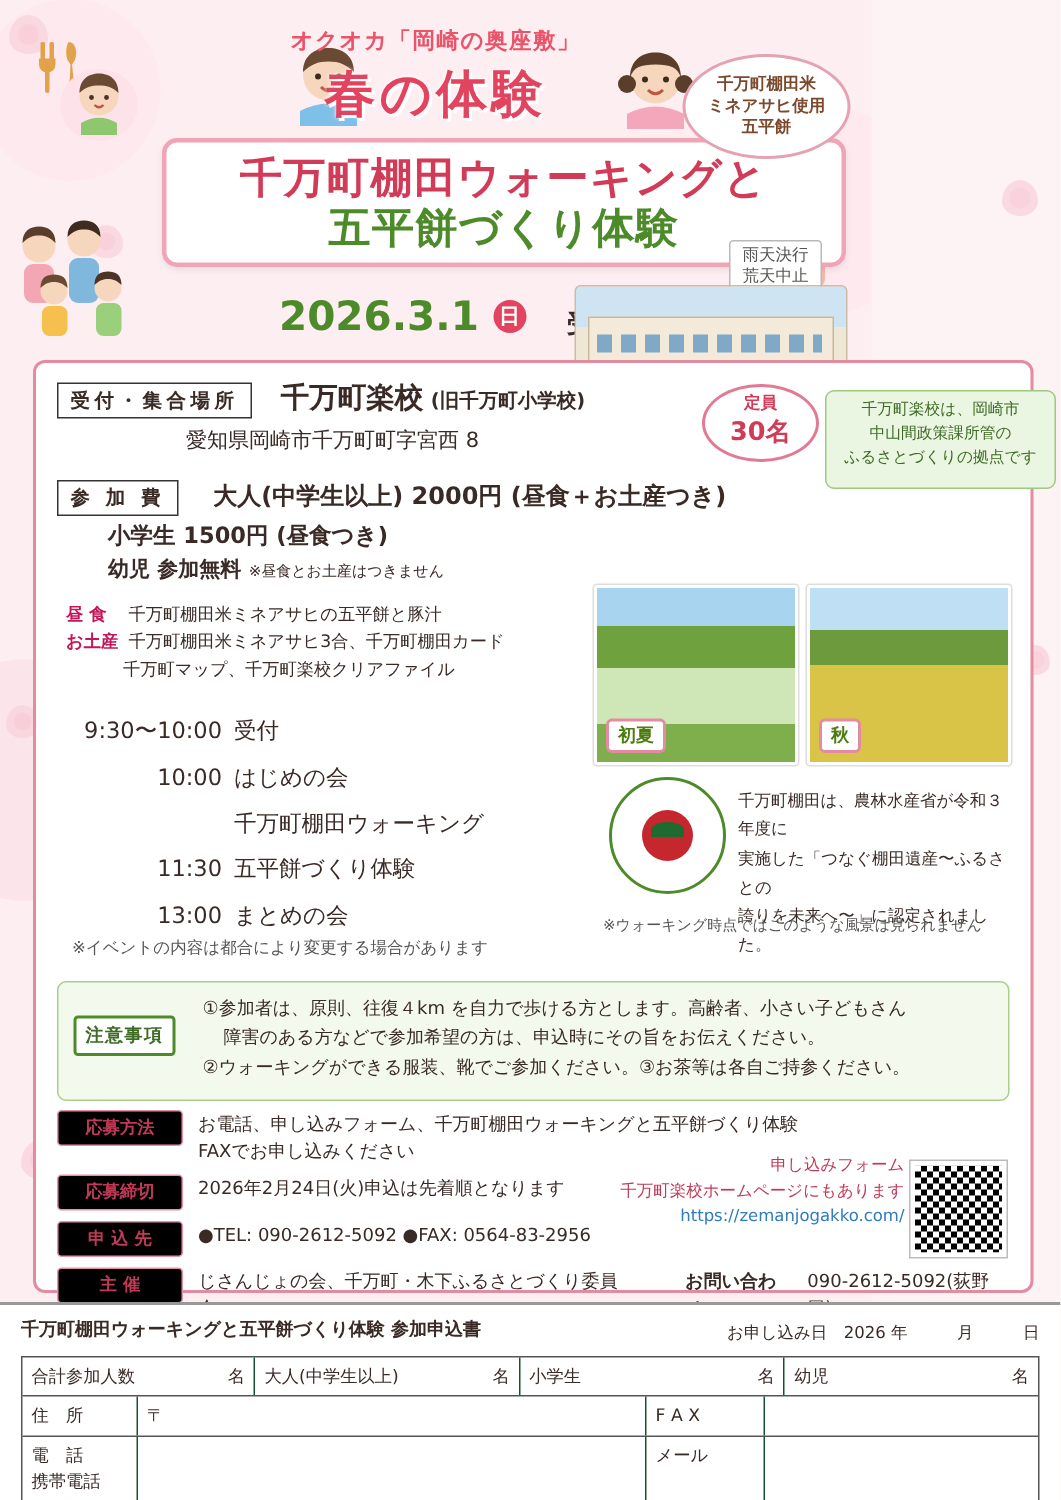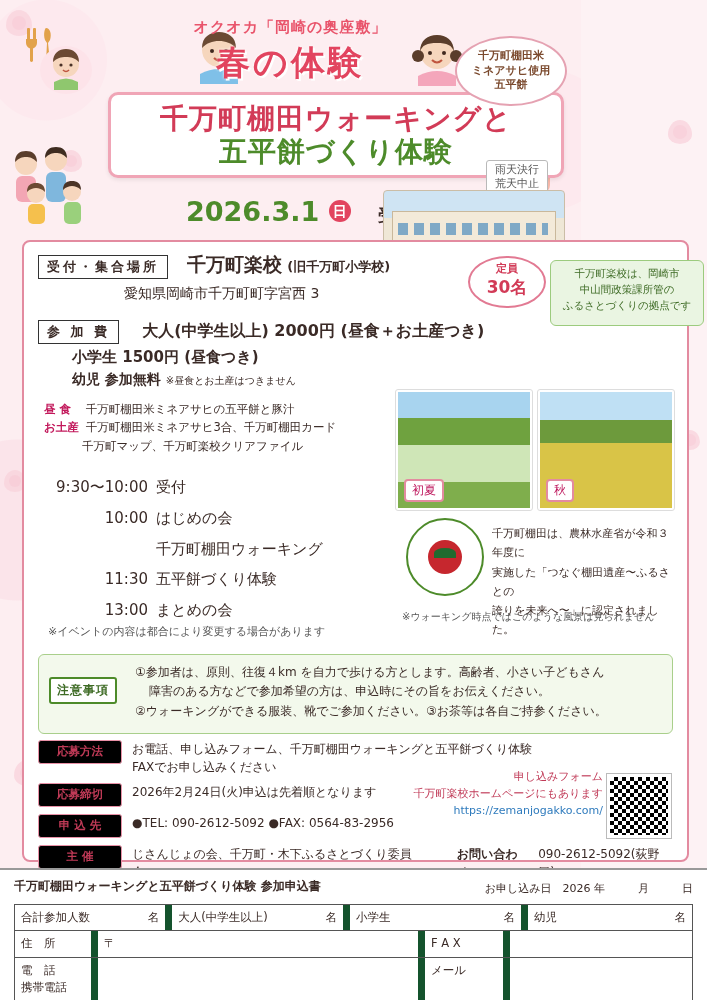--- a/index.html
+++ b/index.html
@@ -71,21 +71,21 @@
   .mtag{display:inline-block;color:#c2185b;font-weight:bold;width:38px;}
   .sched{position:absolute;top:230px;left:28px;font-size:15px;line-height:2.05;}
   .sched .t{display:inline-block;width:96px;text-align:right;margin-right:8px;}
   .schednote{position:absolute;top:382px;left:24px;font-size:11px;color:#555;}
   
   .photos{position:absolute;top:148px;left:372px;width:278px;height:120px;display:flex;gap:6px;}
   .ph{flex:1;border:2px solid #fff;outline:1px solid #ddd;position:relative;border-radius:2px;overflow:hidden;}
   .ph1{background:linear-gradient(#a8d4ef 0 22%,#6fa23f 22% 46%,#cfe6b7 46% 78%,#7fae4c 78% 100%);}
   .ph2{background:linear-gradient(#bfe0f4 0 24%,#6d9a3c 24% 44%,#d9c447 44% 100%);}
   .phtag{position:absolute;left:6px;bottom:6px;background:#fff;border:2px solid #e38ba0;border-radius:4px;
-     font-size:12px;font-weight:normal;color:#be185d;padding:1px 6px;}
+     font-size:12px;font-weight:bold;color:#4d7c0f;padding:1px 6px;}
   .seal{position:absolute;top:276px;left:382px;width:74px;height:74px;border-radius:50%;
      background:#fff;border:2px solid #4d8b2a;display:flex;align-items:center;justify-content:center;}
   .seal .inner{width:34px;height:34px;border-radius:50%;background:#c6272e;position:relative;}
   .seal .inner:after{content:"";position:absolute;left:6px;top:8px;width:22px;height:10px;background:#1f6b2f;border-radius:50% 50% 0 0;}
   .certtext{position:absolute;top:282px;left:468px;width:184px;font-size:11px;line-height:1.75;}
   .photonote{position:absolute;top:368px;left:378px;width:276px;font-size:10px;color:#555;}
   
   .caution{position:absolute;top:412px;left:14px;right:14px;height:78px;background:#f3f9ec;
      border:1px solid #a9cf8b;border-radius:6px;}
   .cautag{position:absolute;top:22px;left:10px;border:2px solid #4d8b2a;color:#3e6b25;background:#fff;
@@ -101,21 +101,21 @@
       repeating-conic-gradient(#000 0 25%, #fff 0 50%) 0 0/8px 8px;border:3px solid #fff;outline:1px solid #bbb;}
   .formlink{position:absolute;top:526px;right:84px;width:190px;text-align:right;font-size:11px;color:#c03a57;line-height:1.55;}
   .formlink .url{color:#2f7bbd;}
   
   .bform{position:absolute;top:868px;left:0;width:707px;height:132px;background:#fff;border-top:2px solid #999;}
   .bttl{font-size:12px;font-weight:bold;margin:8px 0 0 14px;display:inline-block;}
   .bdate{float:right;margin:11px 14px 12px 0;font-size:11px;}
   .tbl{position:absolute;top:34px;left:14px;right:14px;border:1px solid #555;font-size:11.5px;}
   .tr{display:flex;border-bottom:1px solid #555;}
   .tr:last-child{border-bottom:none;}
-  .td{padding:4px 6px;border-right:7px solid #14532d;line-height:1.5;}
+  .td{padding:4px 6px;border-right:1px solid #14532d;line-height:1.5;}
   .td:last-child{border-right:none;}
   .unit{float:right;}
 </style>
 </head>
 <body>
 
 <div class="page">
 
   <div class="sakura" style="left:6px;top:10px;width:26px;height:26px;"></div>
   <div class="sakura" style="left:60px;top:150px;width:22px;height:22px;"></div>
@@ -212,21 +212,21 @@
       <div class="win"></div>
     </div>
   </div>
 
   <div class="card">
 
     <div class="sec1">
       <span class="rowlabel">受付・集合場所</span>
       <span class="place-name" style="margin-left:14px;">千万町楽校</span>
       <small style="font-size:13px;font-weight:bold;">(旧千万町小学校)</small>
-      <div class="address">愛知県岡崎市千万町町字宮西 3</div>
+      <div class="address">愛知県岡崎市千万町町字宮西 8</div>
 
       <div class="cap">
         <div>
           <span class="s">定員</span>
           <span class="n">30名</span>
         </div>
       </div>
       <div class="note-green" style="white-space:pre-line;">千万町楽校は、岡崎市
 中山間政策課所管の
 ふるさとづくりの拠点です</div>

